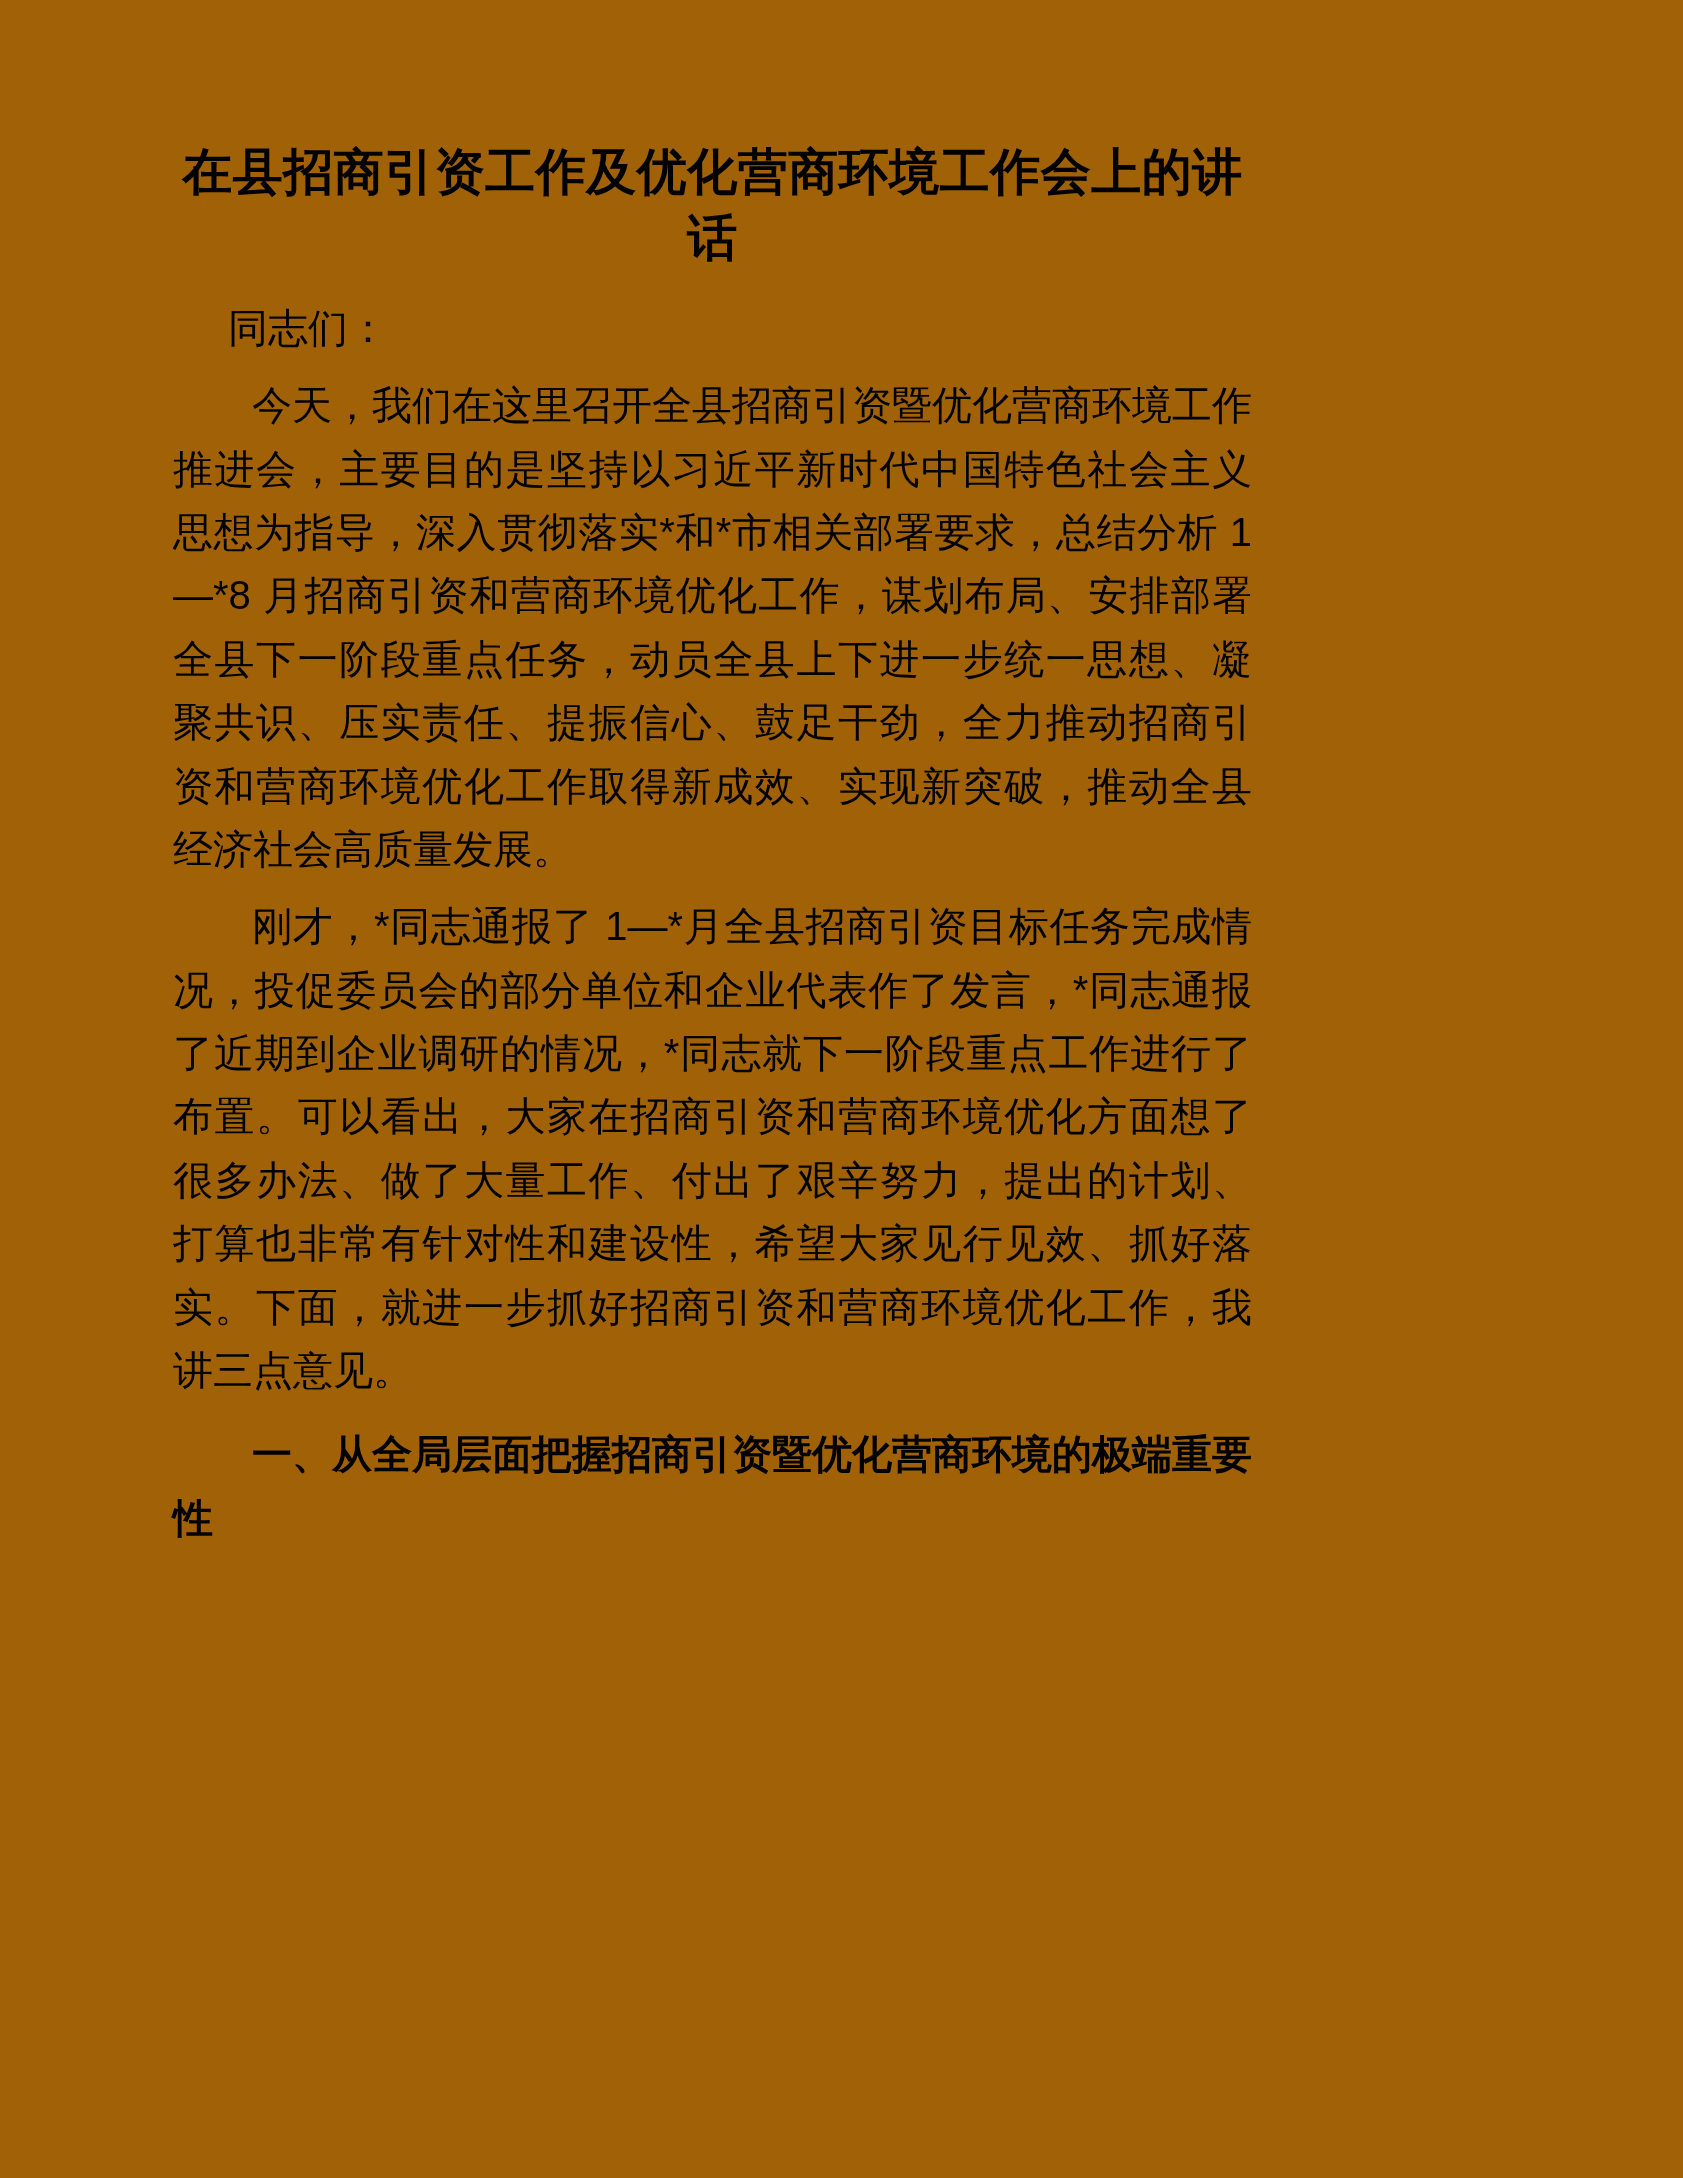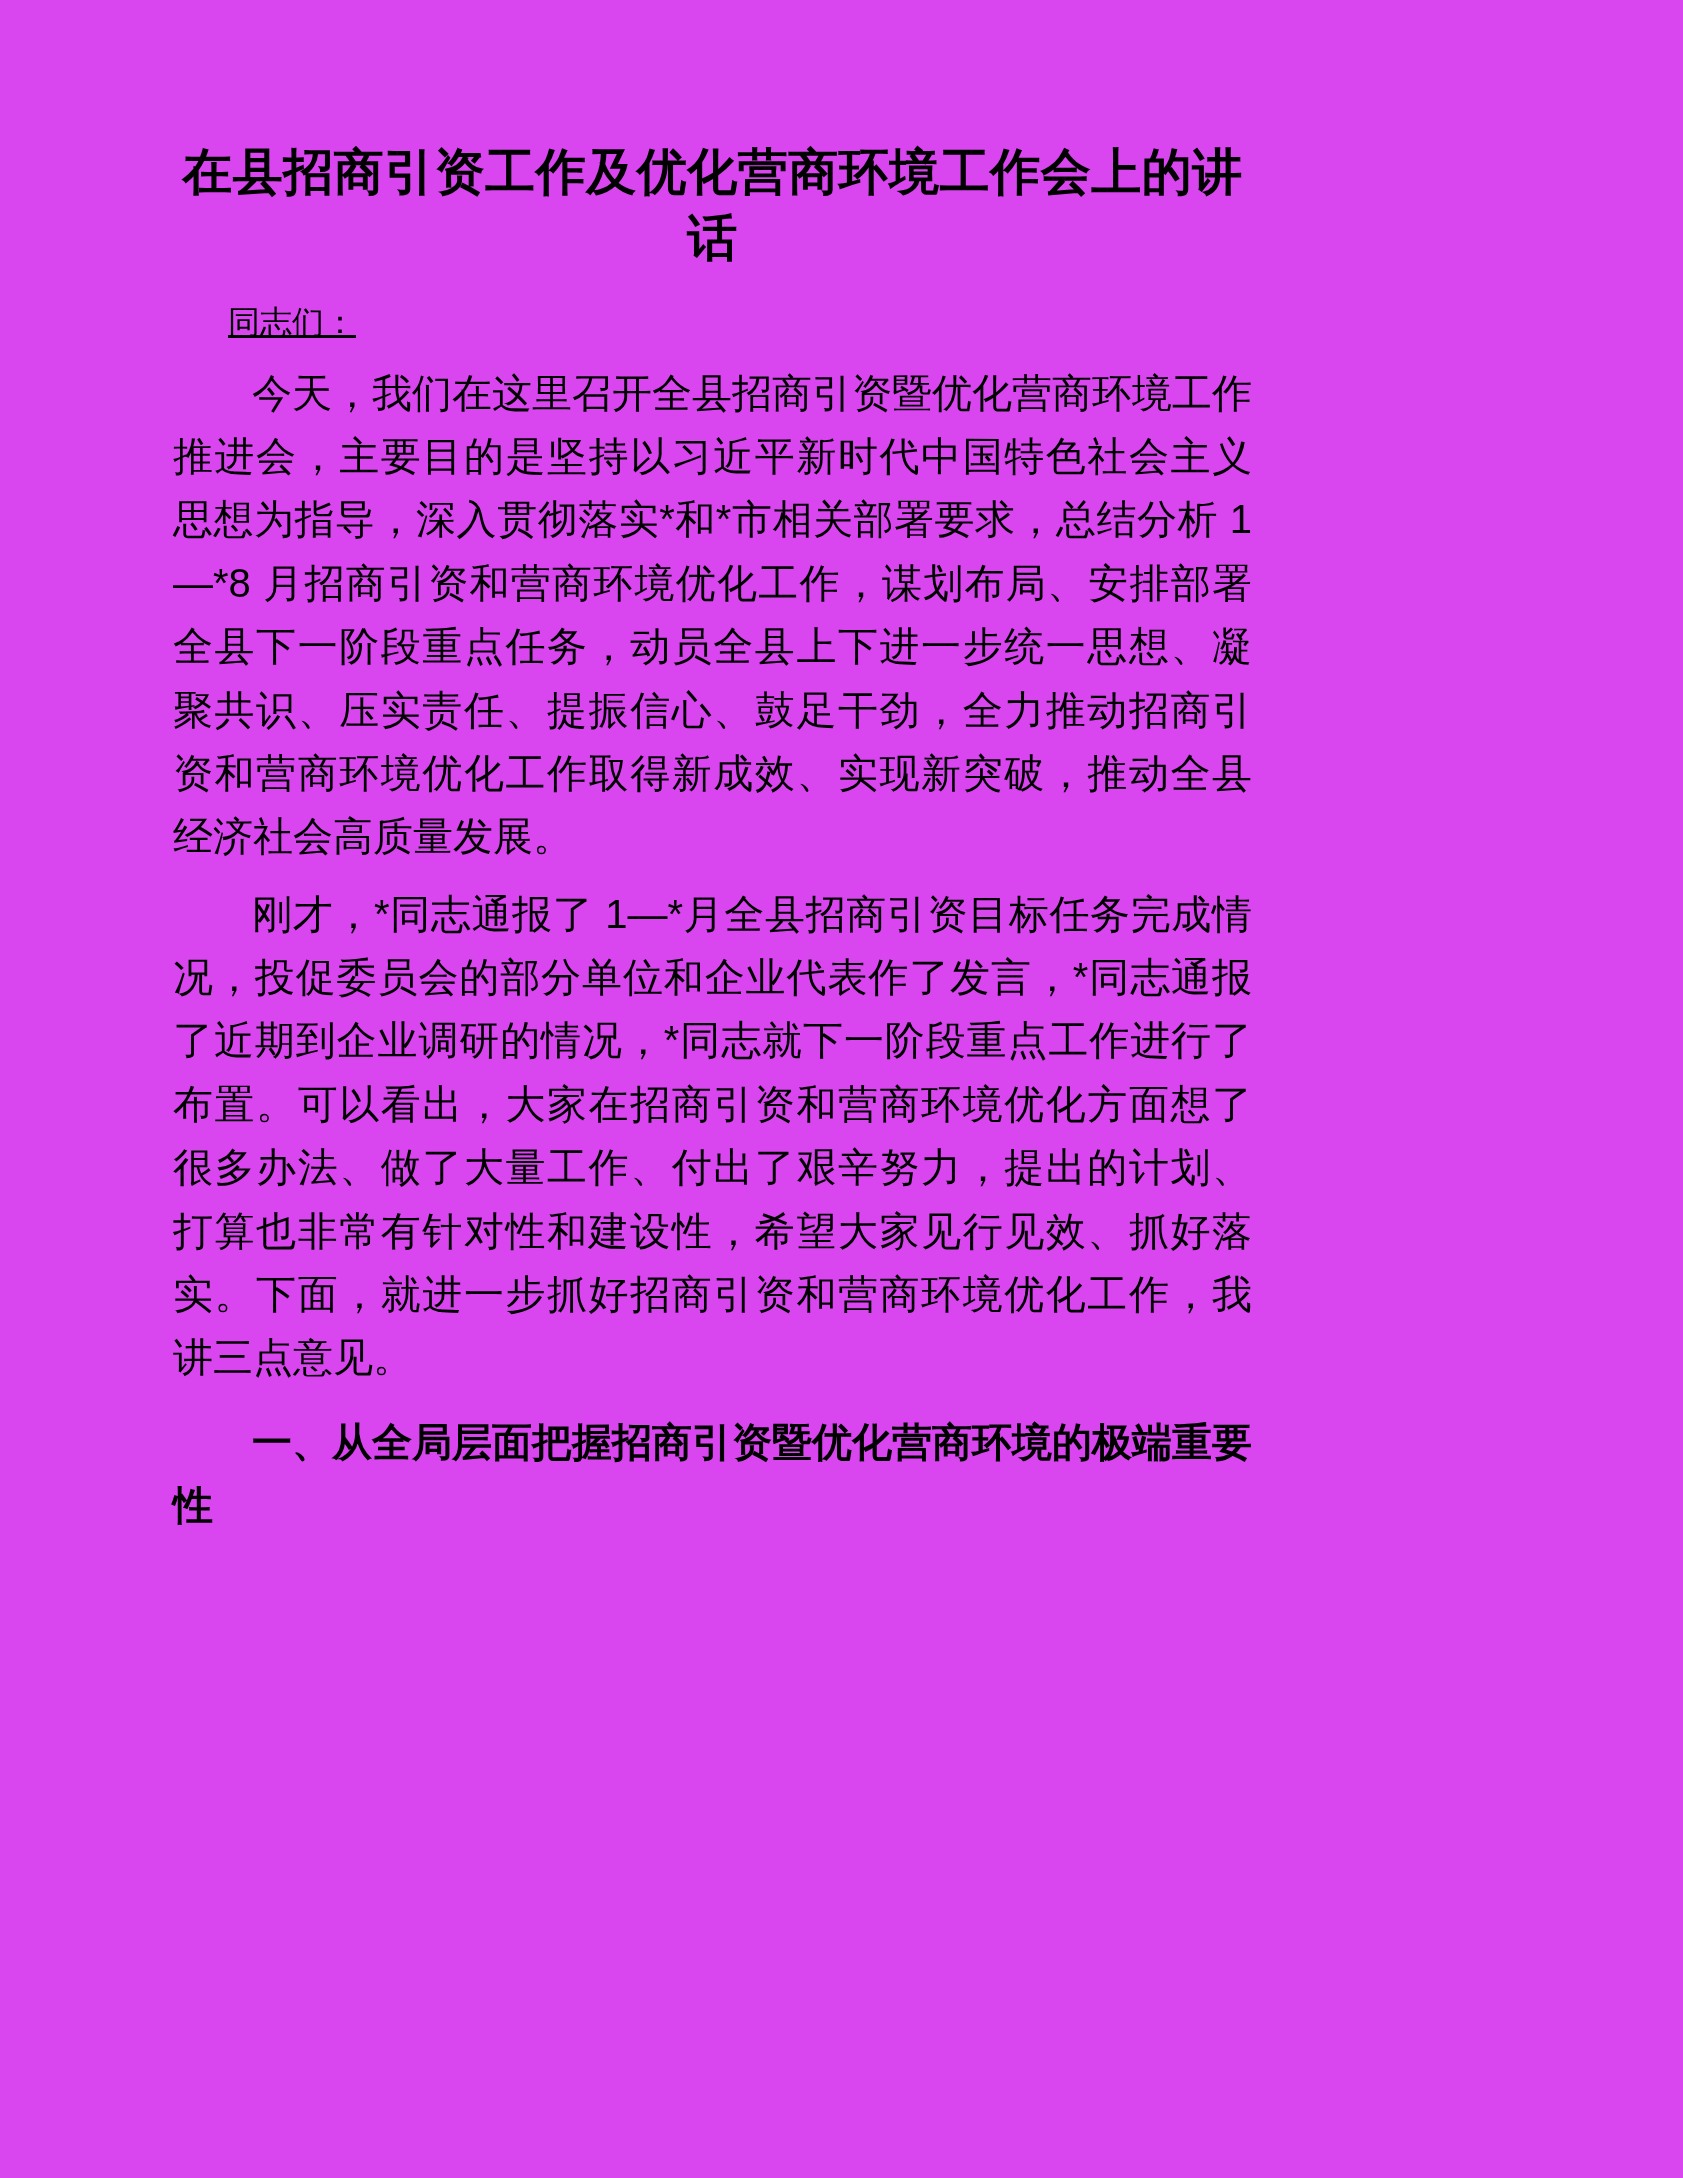--- a/index.html
+++ b/index.html
@@ -11,21 +11,21 @@
     width: 1683px;
     height: 2178px;
     font-family: "Liberation Sans", "DejaVu Sans", sans-serif;
     color: #000000;
     -webkit-font-smoothing: antialiased;
   }
   .page {
     position: relative;
     width: 1683px;
     height: 2178px;
-    background: #d946ef;
+    background: #a16207;
     box-sizing: border-box;
     padding: 0;
     overflow: hidden;
   }
   .content {
     position: absolute;
     left: 173px;
     top: 139px;
     width: 1079px;
   }
@@ -33,27 +33,26 @@
     font-size: 50px;
     font-weight: bold;
     line-height: 1.32;
     text-align: center;
     letter-spacing: 0.5px;
     margin: 0 0 26px 0;
     padding: 0;
     word-break: break-all;
   }
   .salutation {
-    font-size: 32px;
+    font-size: 40px;
     line-height: 1.58;
     margin: 0 0 14px 0;
     padding: 0;
     text-indent: 55px;
     word-break: break-all;
-    text-decoration: underline;
   }
   .para {
     font-size: 40px;
     line-height: 1.585;
     margin: 0 0 14px 0;
     padding: 0;
     text-indent: 79px;
     text-align: justify;
     text-justify: inter-character;
     word-break: break-all;

